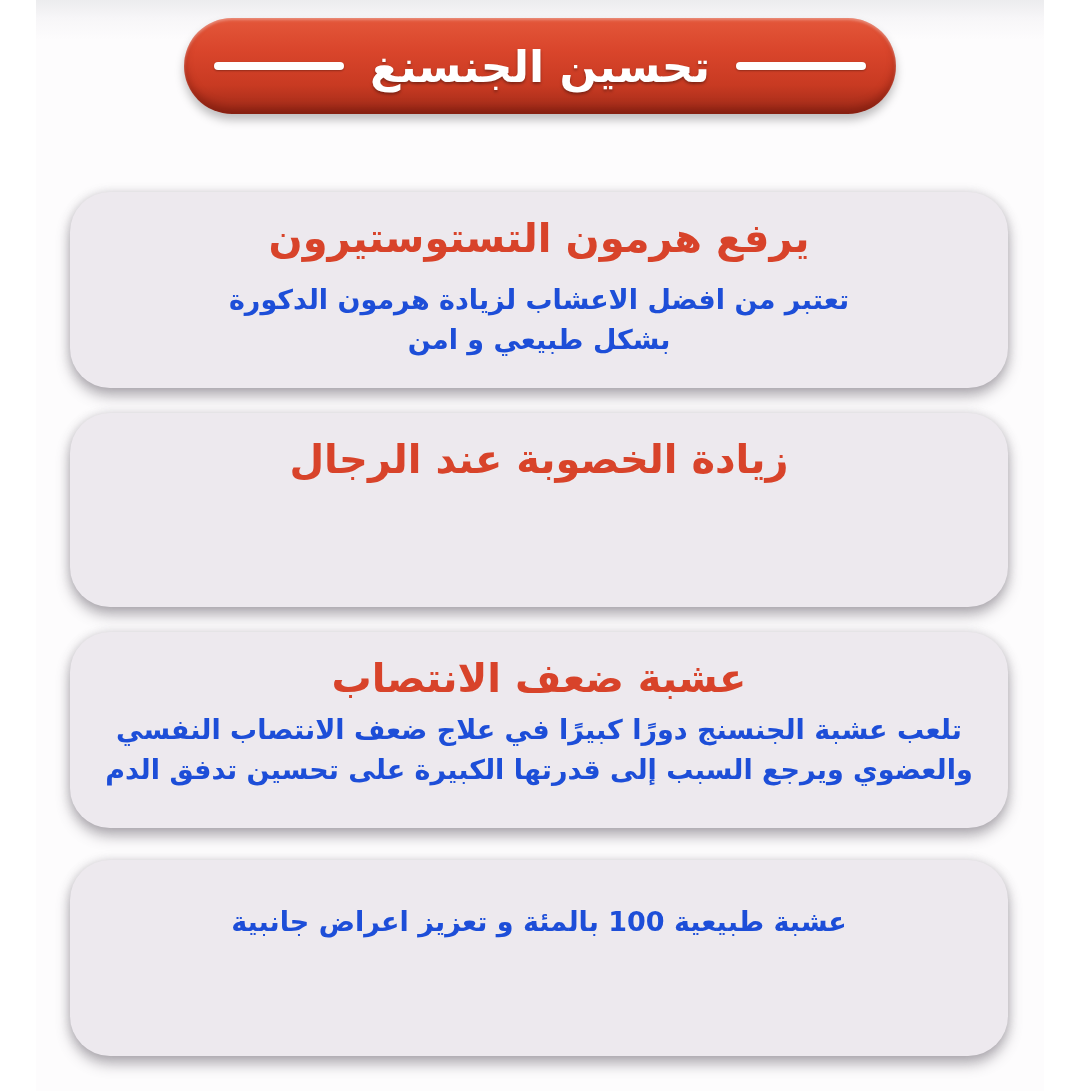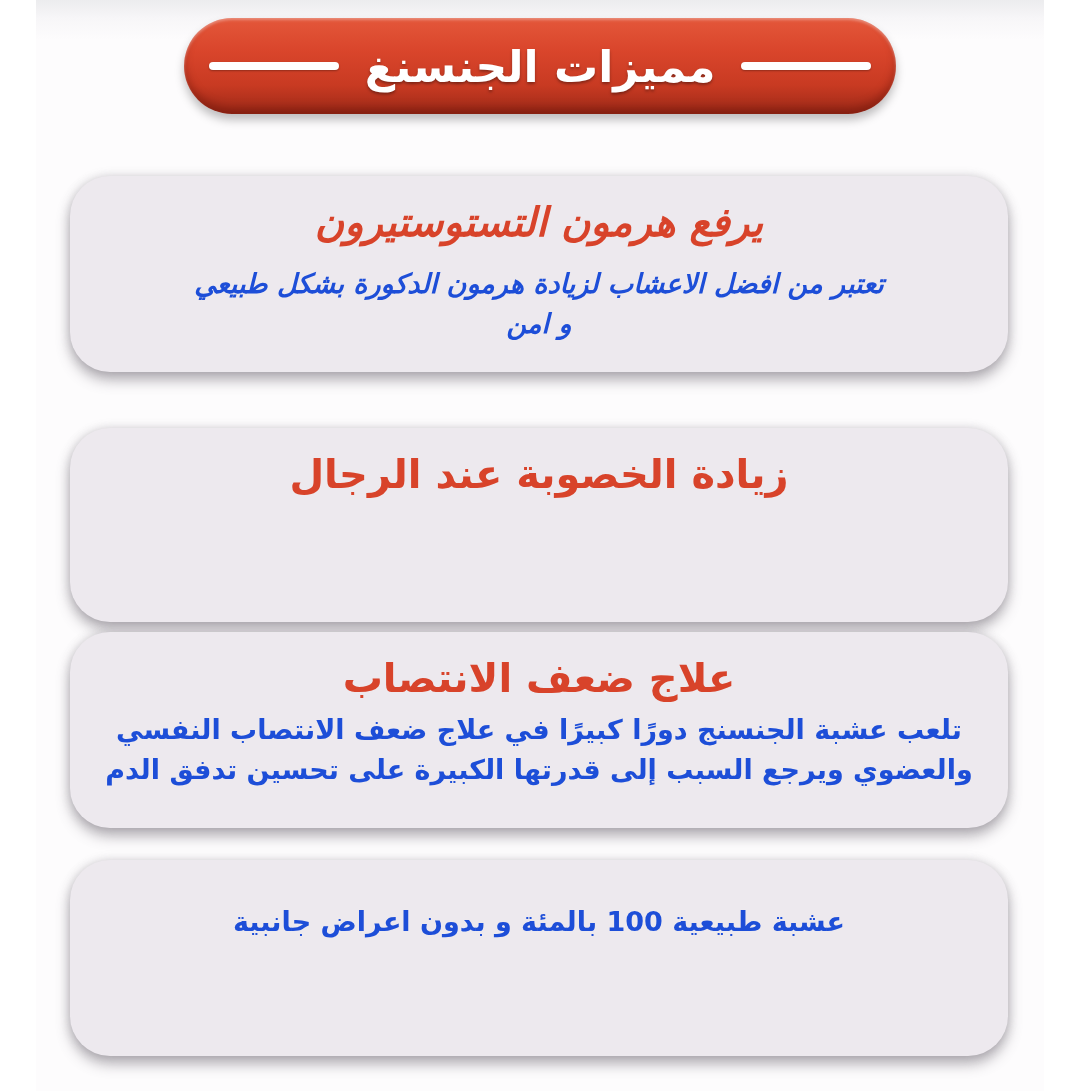--- a/index.html
+++ b/index.html
@@ -70,46 +70,46 @@
       line-height: 56px;
       margin: 0;
     }
     .card-body {
       color: #1d4ed8;
       font-size: 27px;
       font-weight: bold;
       line-height: 40px;
       margin: 14px 40px 0 40px;
     }
-    .card-1 { top: 176px; height: 196px; font-style: italic; }
-    .card-2 { top: 428px; height: 194px; }
+    .card-1 { top: 192px; height: 196px; }
+    .card-2 { top: 413px; height: 194px; }
     .card-3 { top: 632px; height: 196px; }
     .card-4 { top: 860px; height: 196px; }
     .card-4 .card-body { margin-top: 24px; }
   </style>
 </head>
 <body>
 
 <div class="panel"></div>
 
 <div class="header-pill">
   <span class="header-line"></span>
-  <span class="header-title">مميزات الجنسنغ</span>
+  <span class="header-title">تحسين الجنسنغ</span>
   <span class="header-line"></span>
 </div>
 
 <div class="card card-1">
   <h2 class="card-title">يرفع هرمون التستوستيرون</h2>
   <p class="card-body" style="margin-left:120px;margin-right:120px;">تعتبر من افضل الاعشاب لزيادة هرمون الدكورة بشكل طبيعي و امن</p>
 </div>
 
 <div class="card card-2">
   <h2 class="card-title">زيادة الخصوبة عند الرجال</h2>
 </div>
 
 <div class="card card-3">
-  <h2 class="card-title">علاج ضعف الانتصاب</h2>
+  <h2 class="card-title">عشبة ضعف الانتصاب</h2>
   <p class="card-body" style="margin-top:4px;margin-left:20px;margin-right:20px;text-align:center;">تلعب عشبة الجنسنج دورًا كبيرًا في علاج ضعف الانتصاب النفسي والعضوي ويرجع السبب إلى قدرتها الكبيرة على تحسين تدفق الدم</p>
 </div>
 
 <div class="card card-4">
-  <p class="card-body">عشبة طبيعية 100 بالمئة و بدون اعراض جانبية</p>
+  <p class="card-body">عشبة طبيعية 100 بالمئة و تعزيز اعراض جانبية</p>
 </div>
 
 </body></html>

